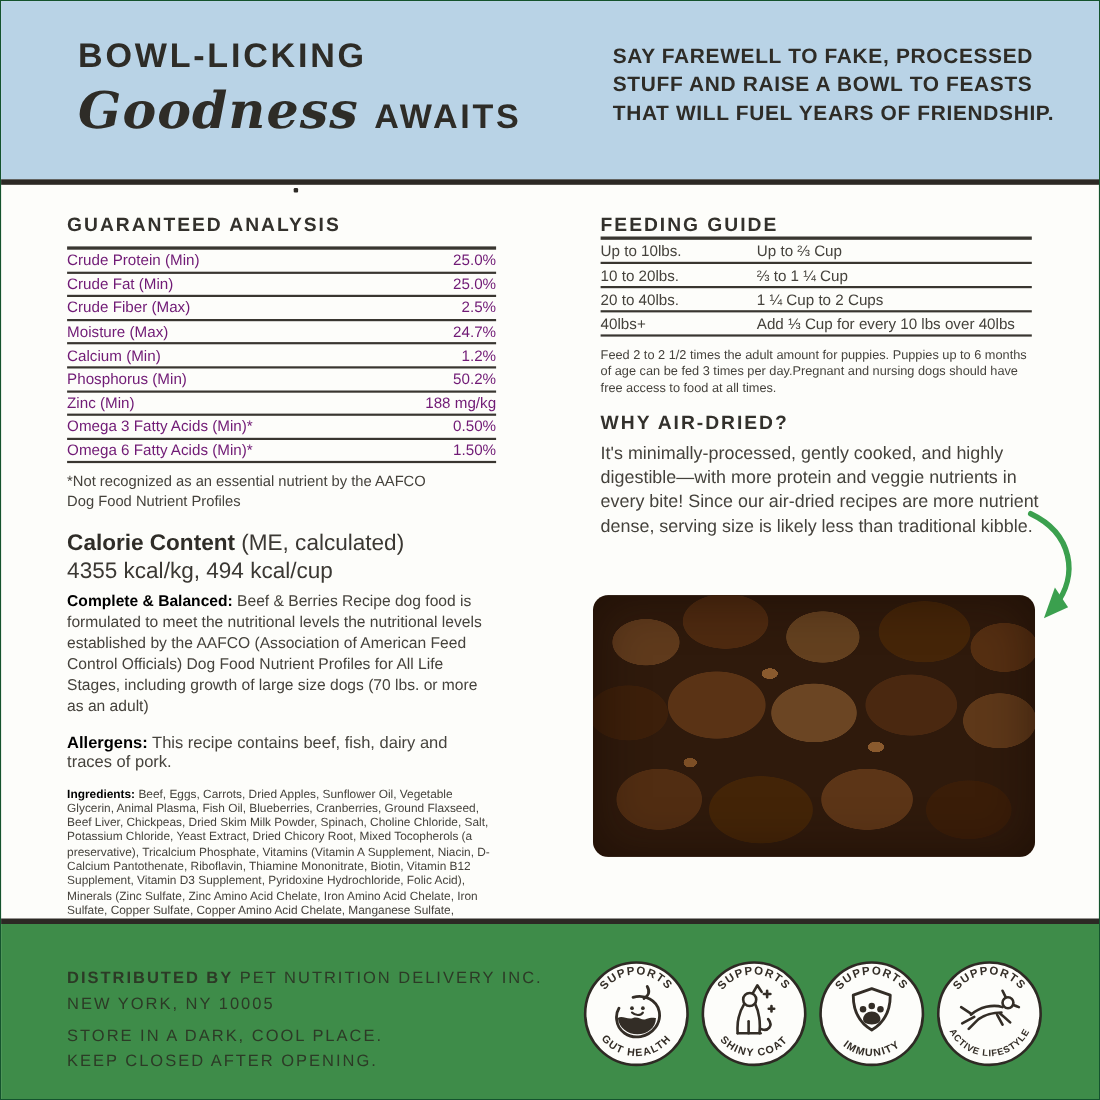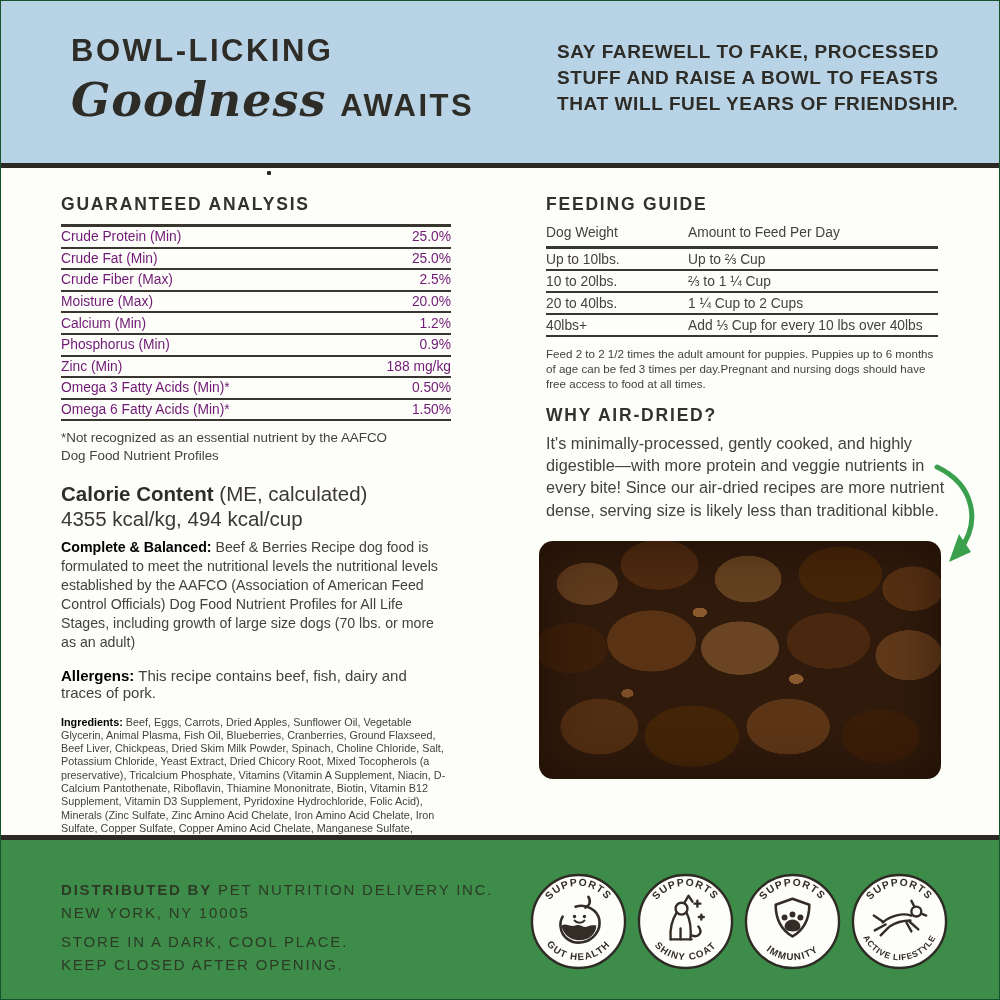--- a/index.html
+++ b/index.html
@@ -115,29 +115,29 @@
       <div class="ga-row">
           <span>Crude Fat (Min)</span>
           <span>25.0%</span>
         </div>
       <div class="ga-row">
           <span>Crude Fiber (Max)</span>
           <span>2.5%</span>
         </div>
       <div class="ga-row">
           <span>Moisture (Max)</span>
-          <span>20.0%</span>
+          <span>24.7%</span>
         </div>
       <div class="ga-row">
           <span>Calcium (Min)</span>
           <span>1.2%</span>
         </div>
       <div class="ga-row">
           <span>Phosphorus (Min)</span>
-          <span>0.9%</span>
+          <span>50.2%</span>
         </div>
       <div class="ga-row">
           <span>Zinc (Min)</span>
           <span>188 mg/kg</span>
         </div>
       <div class="ga-row">
           <span>Omega 3 Fatty Acids (Min)*</span>
           <span>0.50%</span>
         </div>
       <div class="ga-row">
@@ -153,24 +153,20 @@
       <div><b>Calorie Content</b><span> (ME, calculated)</span></div>
       <div>4355 kcal/kg, 494 kcal/cup</div>
     </div>
     <p class="para"><b>Complete &amp; Balanced:</b><span> Beef &amp; Berries Recipe dog food is formulated to meet the nutritional levels the nutritional levels established by the AAFCO (Association of American Feed Control Officials) Dog Food Nutrient Profiles for All Life Stages, including growth of large size dogs (70 lbs. or more as an adult)</span></p>
     <p class="allergens"><b>Allergens:</b><span> This recipe contains beef, fish, dairy and traces of pork.</span></p>
     <p class="ingredients"><b>Ingredients:</b><span> Beef, Eggs, Carrots, Dried Apples, Sunflower Oil, Vegetable Glycerin, Animal Plasma, Fish Oil, Blueberries, Cranberries, Ground Flaxseed, Beef Liver, Chickpeas, Dried Skim Milk Powder, Spinach, Choline Chloride, Salt, Potassium Chloride, Yeast Extract, Dried Chicory Root, Mixed Tocopherols (a preservative), Tricalcium Phosphate, Vitamins (Vitamin A Supplement, Niacin, D-Calcium Pantothenate, Riboflavin, Thiamine Mononitrate, Biotin, Vitamin B12 Supplement, Vitamin D3 Supplement, Pyridoxine Hydrochloride, Folic Acid), Minerals (Zinc Sulfate, Zinc Amino Acid Chelate, Iron Amino Acid Chelate, Iron Sulfate, Copper Sulfate, Copper Amino Acid Chelate, Manganese Sulfate, Sodium Selenite, Manganese Amino Acid Chelate, Calcium Iodate), Rosemary Extract</span></p>
   </section>
 
   <section class="col-right">
     <h2 class="section-h">FEEDING GUIDE</h2>
-    <div class="fg-header">
-      <span class="fg-col-weight">Dog Weight</span>
-      <span>Amount to Feed Per Day</span>
-    </div>
     <div class="fg-table">
       <div class="fg-row">
           <span class="fg-col-weight">Up to 10lbs.</span>
           <span>Up to ⅔ Cup</span>
         </div>
       <div class="fg-row">
           <span class="fg-col-weight">10 to 20lbs.</span>
           <span>⅔ to 1 ¼ Cup</span>
         </div>
       <div class="fg-row">

